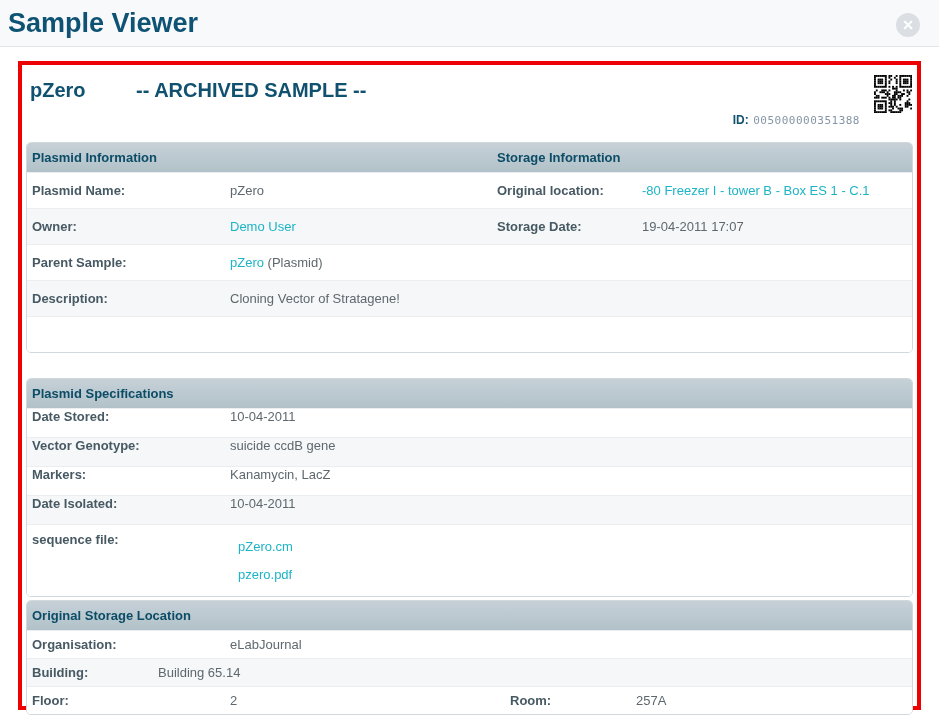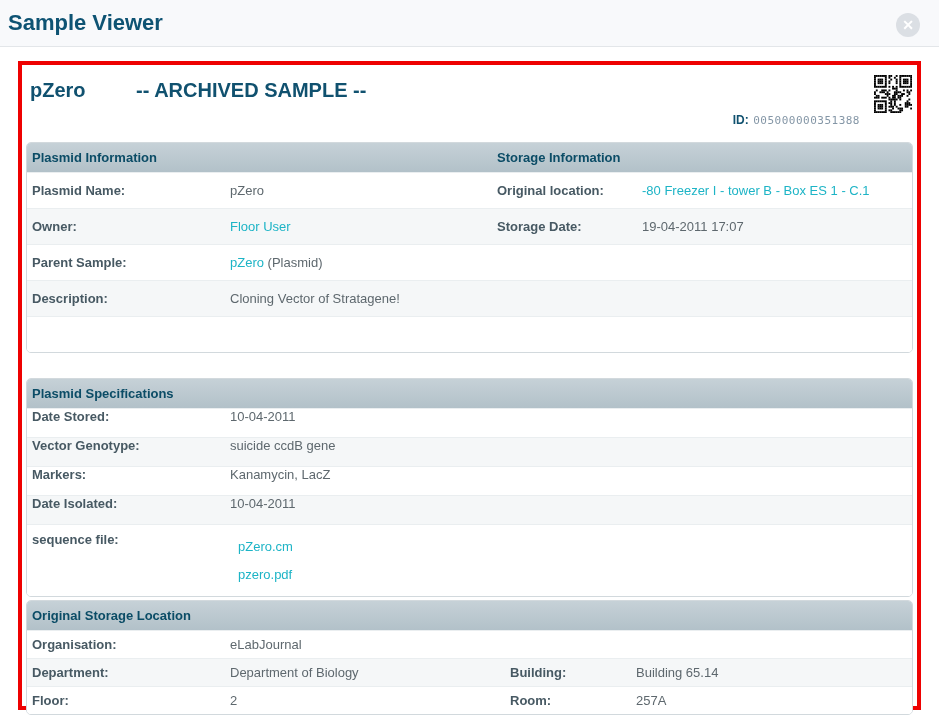--- a/index.html
+++ b/index.html
@@ -6,21 +6,21 @@
   body {
     width:939px; height:727px; background:#ffffff;
     font-family:"Liberation Sans", sans-serif; overflow:hidden;
   }
 
   
   .topbar {
     height:47px; background:#f8f9fb; border-bottom:1px solid #e3e6e9;
     position:relative; display:flex; align-items:center; box-sizing:border-box;
   }
-  .topbar-title { margin:0 0 0 8px; font-size:22px; font-weight:bold; color:#0e5373; }
+  .topbar-title { margin:0 0 0 8px; font-size:27px; font-weight:bold; color:#0e5373; }
   .close-btn {
     position:absolute; right:19px; top:13px; width:24px; height:24px;
     border-radius:50%; background:#dbdfe4; border:none; cursor:pointer;
     color:#ffffff; font-size:14px; font-weight:bold; line-height:24px;
     text-align:center; padding:0; display:flex; align-items:center; justify-content:center;
   }
 
   
   .panel {
     margin:14px 0 0 18px; width:903px; height:649px; box-sizing:border-box;
@@ -325,21 +325,21 @@
       </div>
       <div class="cr">
         <span class="lbl">Original location:</span>
         <a class="link">-80 Freezer I - tower B - Box ES 1 - C.1</a>
       </div>
     </div>
 
     <div class="row alt">
       <div class="cl">
         <span class="lbl">Owner:</span>
-        <a class="link">Floor User</a>
+        <a class="link">Demo User</a>
       </div>
       <div class="cr">
         <span class="lbl">Storage Date:</span>
         <span class="val">19-04-2011 17:07</span>
       </div>
     </div>
 
     <div class="row">
       <div class="cl">
         <span class="lbl">Parent Sample:</span>
@@ -404,24 +404,20 @@
 
     <div class="row">
       <div class="cl">
         <span class="lbl">Organisation:</span>
         <span class="val">eLabJournal</span>
       </div>
       <div class="cr"></div>
     </div>
 
     <div class="row alt">
-      <div class="cl">
-        <span class="lbl">Department:</span>
-        <span class="val">Department of Biology</span>
-      </div>
       <div class="cr">
         <span class="lbl">Building:</span>
         <span class="val">Building 65.14</span>
       </div>
     </div>
 
     <div class="row">
       <div class="cl">
         <span class="lbl">Floor:</span>
         <span class="val">2</span>

